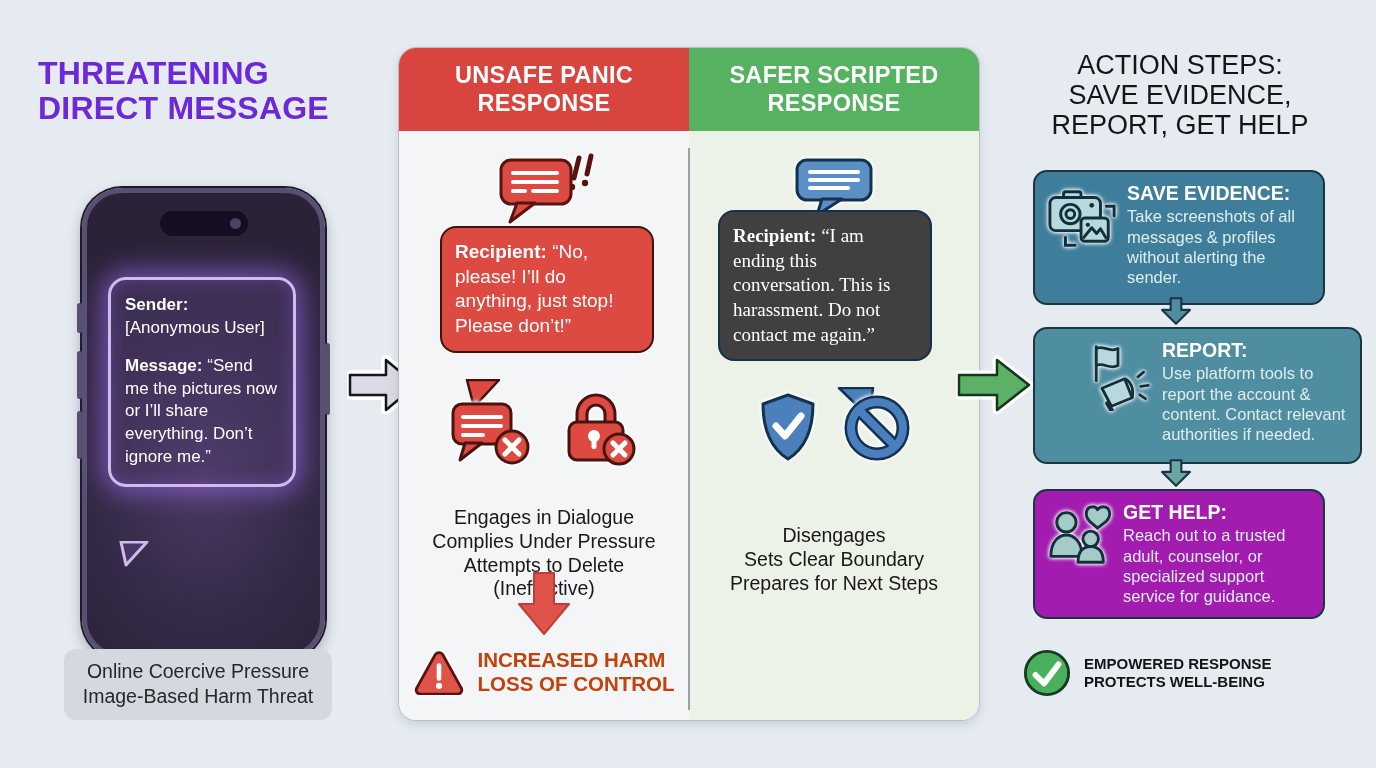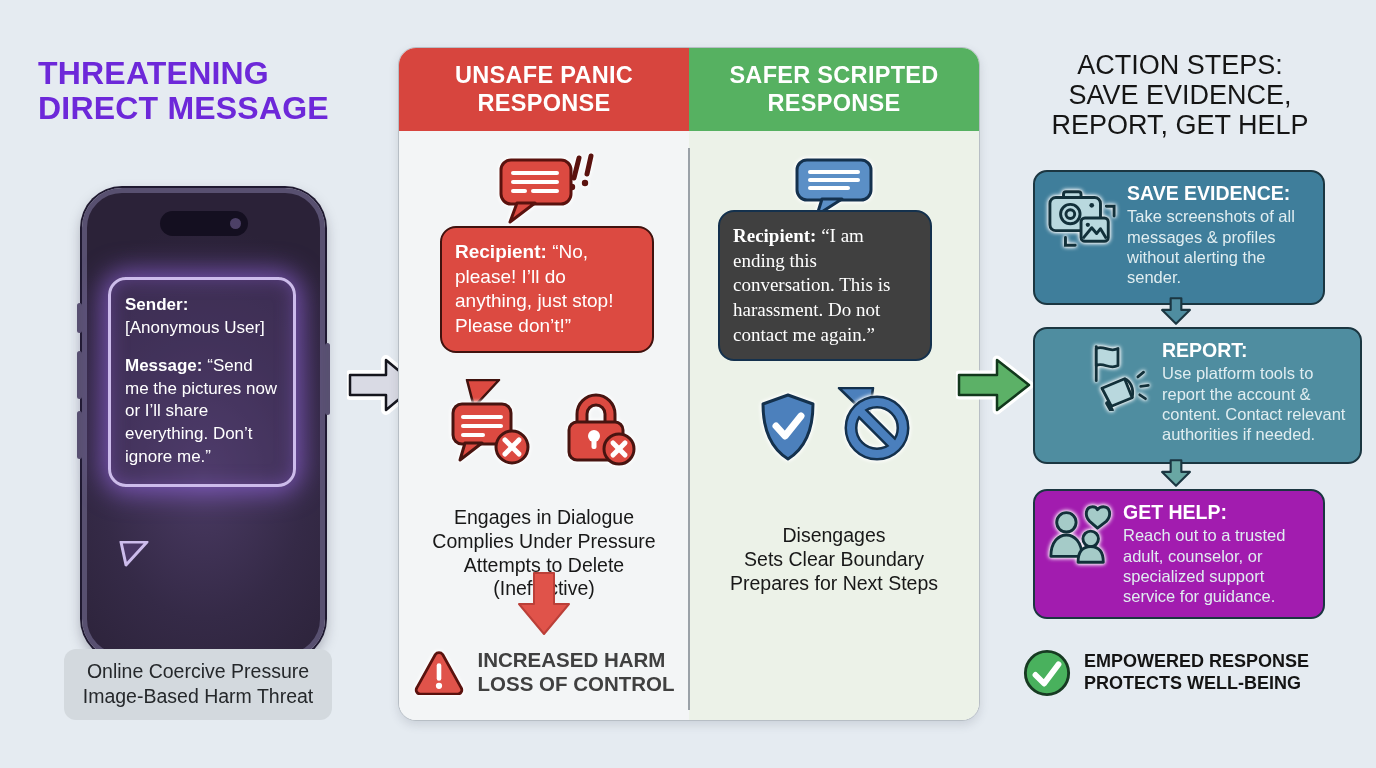--- a/index.html
+++ b/index.html
@@ -44,33 +44,33 @@
   .big-bubble{width:184px;padding:12px 13px;border-radius:16px;color:#fff;font-size:19px;
     line-height:1.3;border:2.5px solid #40120e;}
   .bubble-red{left:41px;top:178px;background:#dc4a41;}
   .bubble-blue{left:319px;top:162px;background:#4c80bc;border-color:#14314d;}
   .icons-row{width:290px;top:344px;display:flex;justify-content:center;align-items:flex-end;gap:24px;}
   .behaviors{width:290px;text-align:center;font-size:19.5px;line-height:1.22;color:#181818;margin-top:28px;}
   .behav-unsafe{left:0;top:430px;}
   .behav-safe{left:290px;top:448px;}
   .down-arrow-wrap{left:0;width:290px;top:523px;text-align:center;}
   .outcome{left:0;top:600px;width:290px;display:flex;align-items:center;justify-content:center;gap:12px;}
-  .outcome-text{font-size:20.5px;font-weight:800;line-height:1.18;color:#404040;}
+  .outcome-text{font-size:20.5px;font-weight:800;line-height:1.18;color:#c2410c;}
 
   
   .right-title{left:1034px;top:50px;width:292px;text-align:center;font-size:27px;font-weight:400;
     line-height:1.12;color:#151515;}
   .step-box{left:1033px;width:266px;border-radius:14px;border:2px solid #1b3641;
     display:flex;gap:9px;padding:10px 11px;box-sizing:content-box;}
   .step-text{flex:1;}
   .step-heading{color:#fff;font-size:19.5px;font-weight:800;line-height:1.15;}
   .step-body{color:#e0edf0;font-size:16.5px;line-height:1.22;margin-top:2px;}
   .connector{left:1160px;text-align:center;}
   .footer-row{left:1022px;top:648px;width:340px;display:flex;align-items:center;gap:12px;}
-  .footer-text{font-size:18px;font-weight:800;line-height:1.2;color:#141414;}
+  .footer-text{font-size:15px;font-weight:800;line-height:1.2;color:#141414;}
 
   .halo{filter:drop-shadow(0 0 2px rgba(255,255,255,.95)) drop-shadow(0 0 1px rgba(255,255,255,.9));}
 </style>
 </head>
 <body>
 
 <div class="stage">
 
   <div class="abs left-title pre">THREATENING
 DIRECT MESSAGE</div>

